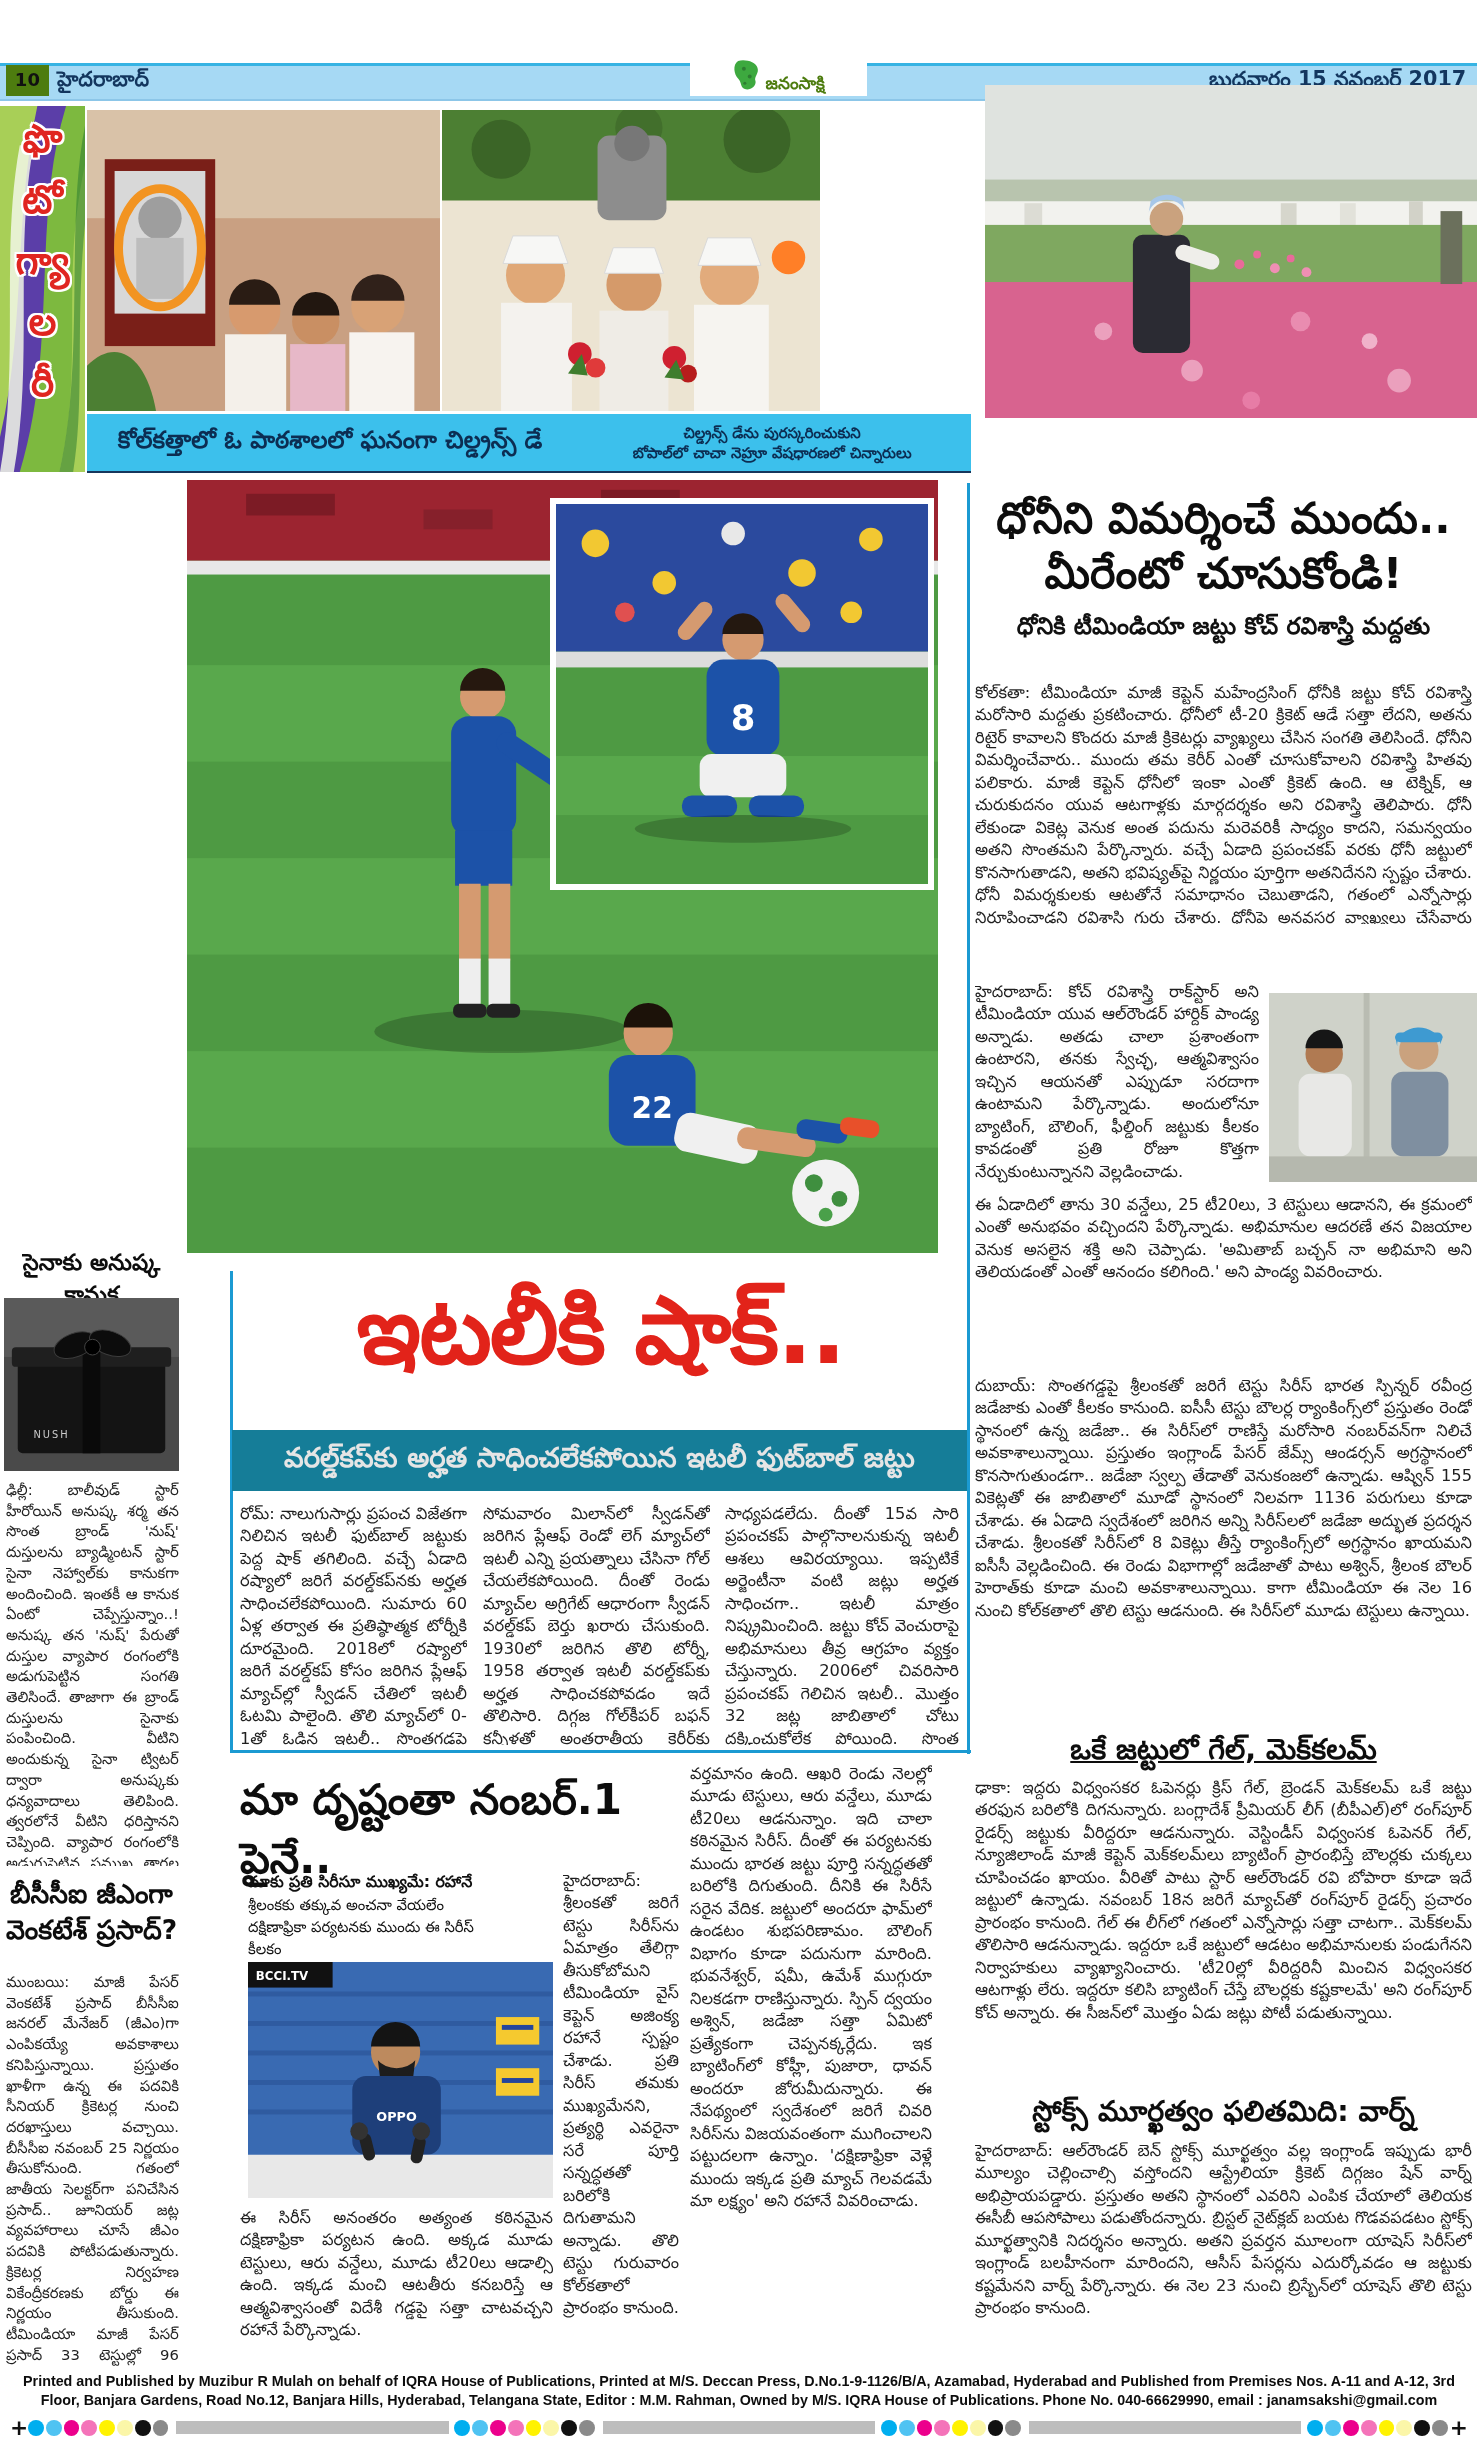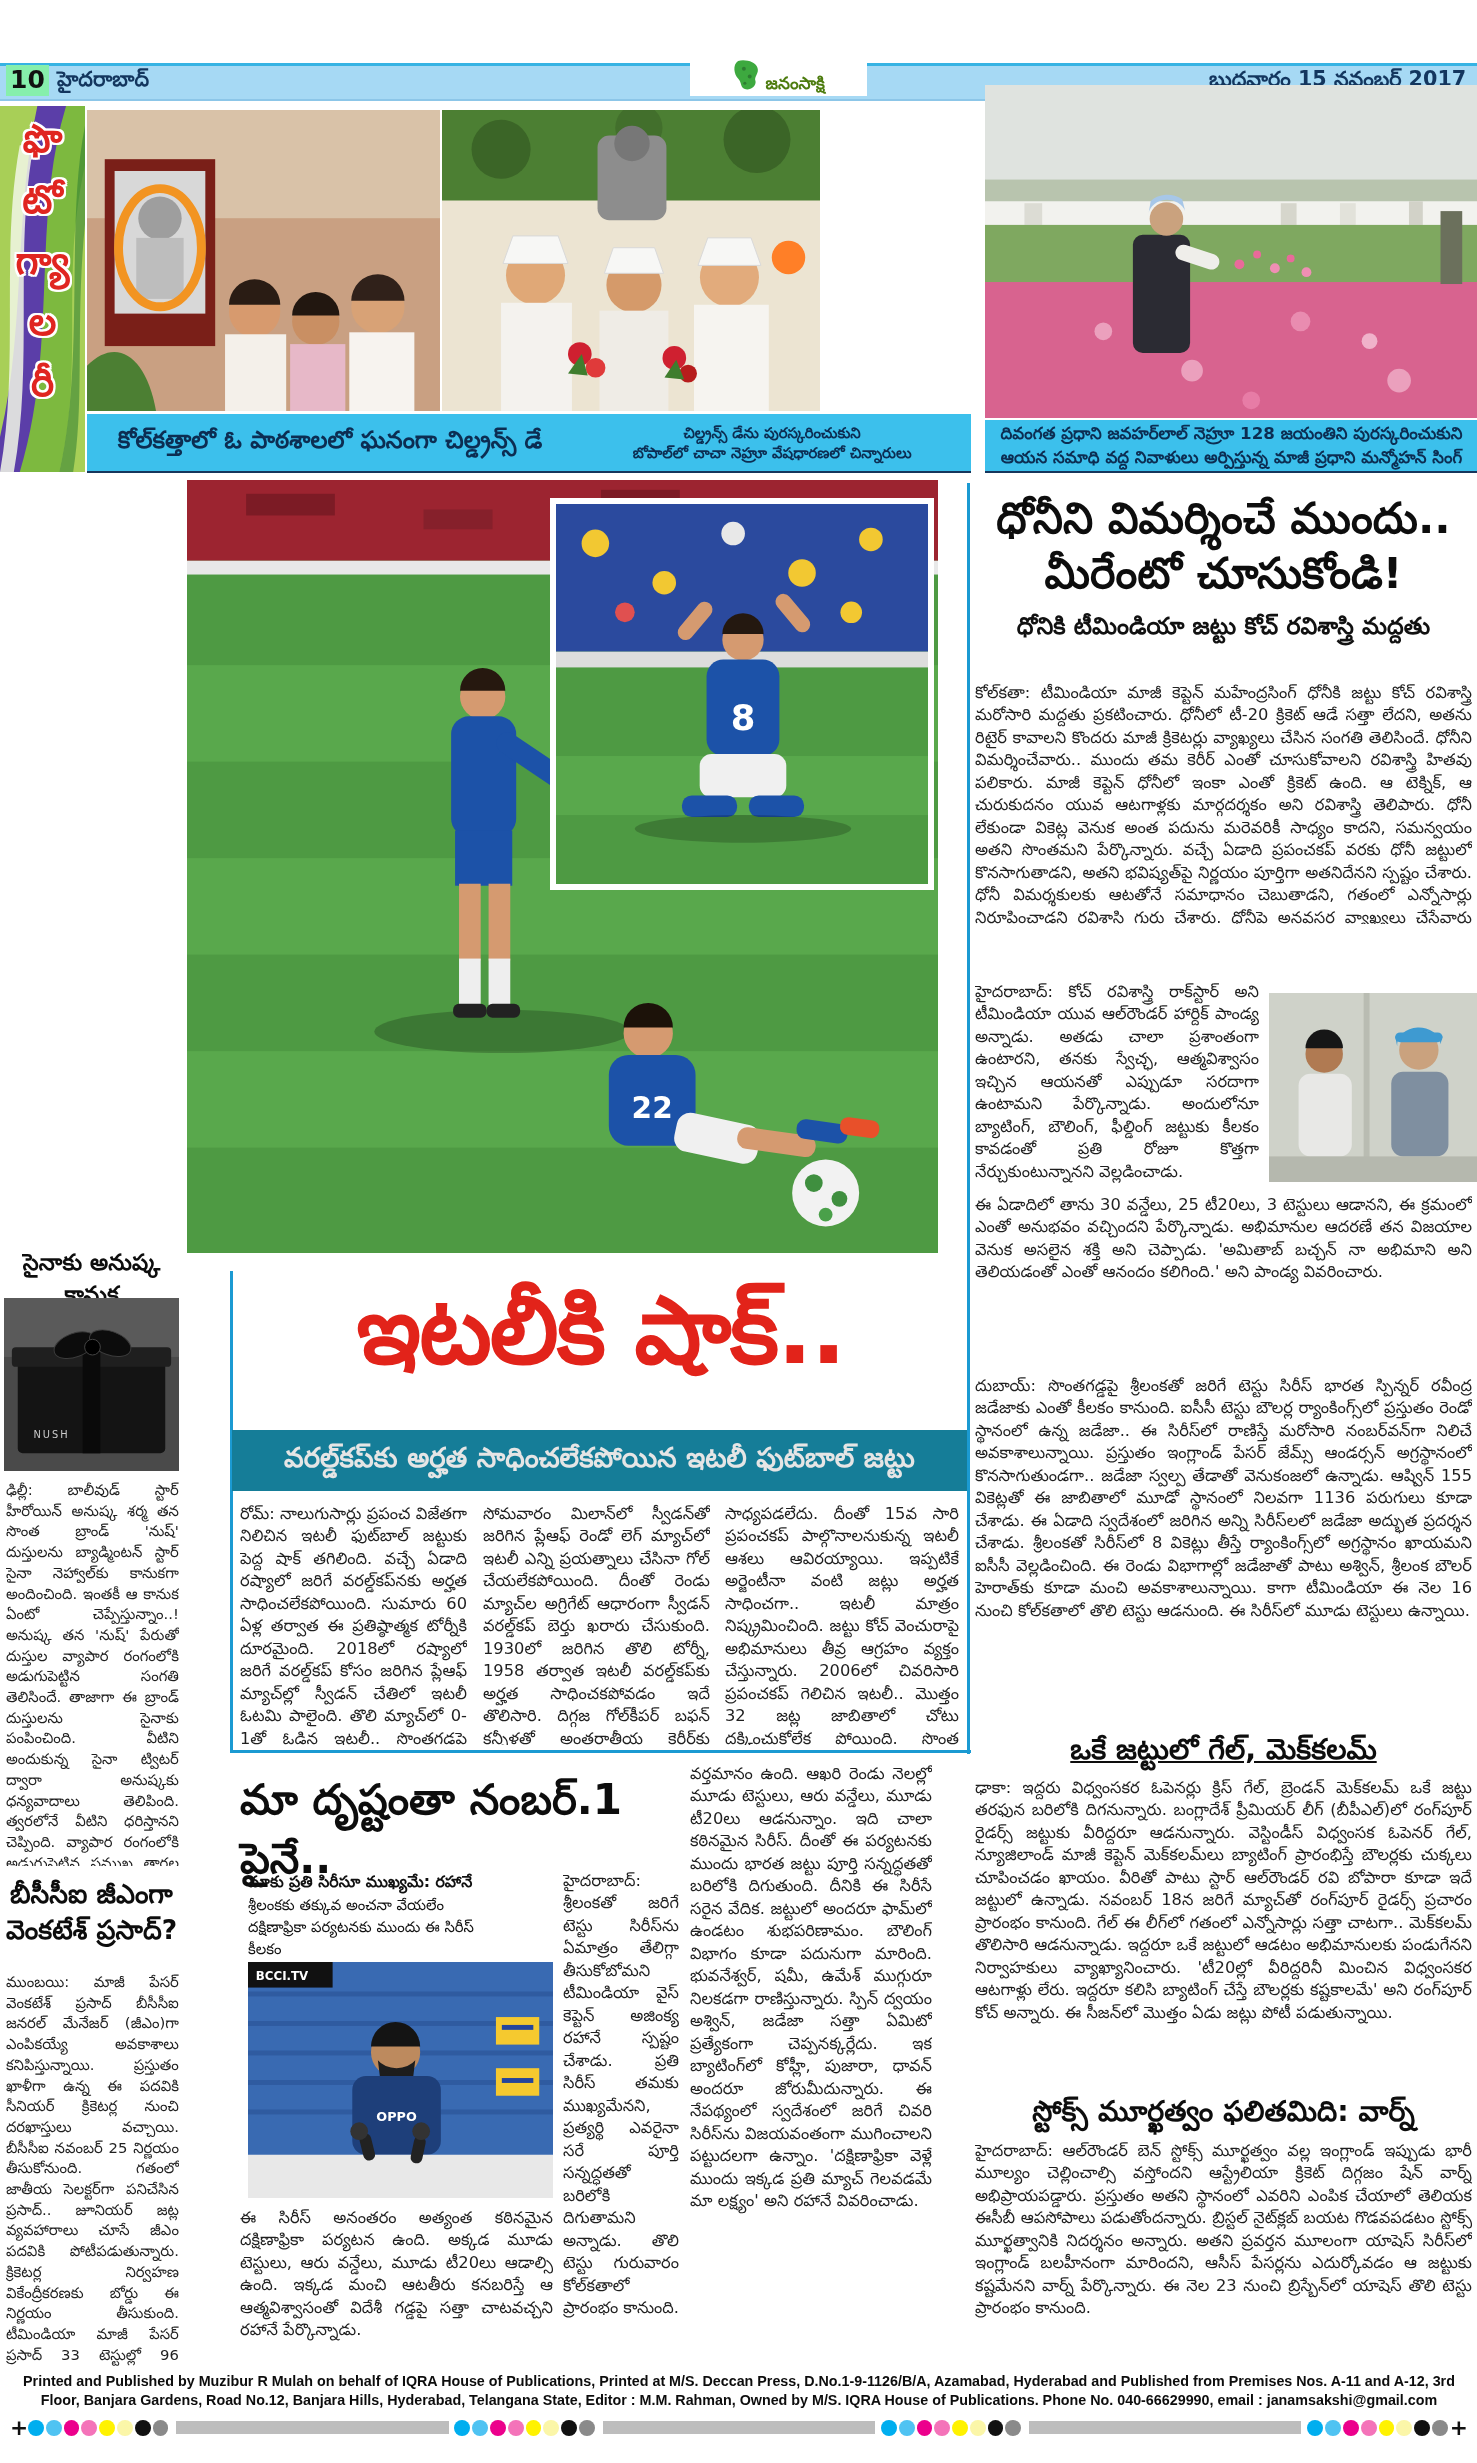--- a/index.html
+++ b/index.html
@@ -1,21 +1,21 @@
 <!DOCTYPE html>
 <html><head>
 <meta charset="utf-8">
 <style>
   html,body{margin:0;padding:0;background:#e9e9e9;}
   #page{position:relative;width:1478px;height:2464px;background:#ffffff;margin:0 auto;overflow:hidden;
         font-family:"DejaVu Sans",sans-serif;color:#1c1c1c;}
   .abs{position:absolute;}
   
   #topbar{left:0;top:63px;width:1478px;height:33px;background:#a6d9f4;border-top:3px solid #36b3e3;border-bottom:2px solid #8cc6e8;}
-  .pagenum{left:5.9px;top:65px;width:43px;height:30.5px;background:#86efac;color:#111;font-weight:bold;font-size:25px;text-align:center;line-height:30.5px;}
+  .pagenum{left:5.9px;top:65px;width:43px;height:30.5px;background:#4d7c0f;color:#111;font-weight:bold;font-size:18px;text-align:center;line-height:30.5px;}
   .city{left:57px;top:67px;font-size:20.7px;font-weight:bold;color:#13365e;}
   .dateline{right:11.8px;top:67px;font-size:20.7px;font-weight:bold;color:#13365e;}
   .masthead{left:690px;top:33px;width:177px;height:63px;background:#ffffff;display:flex;align-items:flex-end;justify-content:center;padding-bottom:3.9px;box-sizing:border-box;}
   .masthead-txt{color:#4d7c0f;font-weight:bold;font-size:17px;line-height:1;}
   
   .banner{left:0;top:106px;width:85px;height:366px;overflow:hidden;}
   .banner-letters{left:0;top:116px;width:85px;display:flex;flex-direction:column;align-items:center;gap:5.9px;
     color:#e02520;font-weight:bold;font-size:39px;
     text-shadow:-2px 0 #fff,2px 0 #fff,0 -2px #fff,0 2px #fff,-2px -2px #fff,2px 2px #fff,-2px 2px #fff,2px -2px #fff;}
   .photo{overflow:hidden;background:#ccc;}
@@ -161,26 +161,20 @@
       <rect x="196" y="160" width="46" height="16" rx="8" fill="#efeeea" transform="rotate(18 196 160)"></rect>
       <circle cx="184" cy="136" r="17" fill="#caa27e"></circle>
       <path d="M166,130 a19,16 0 0,1 37,-2 l-3,-12 a20,14 0 0,0 -32,2 z" fill="#a7c7e8"></path>
       <circle cx="258" cy="182" r="5" fill="#e96a9a"></circle>
         <circle cx="276" cy="172" r="4" fill="#e96a9a"></circle>
         <circle cx="294" cy="186" r="5" fill="#ef8fb4"></circle>
         <circle cx="310" cy="176" r="4" fill="#e96a9a"></circle>
         <circle cx="326" cy="190" r="5" fill="#ef8fb4"></circle>
       <rect x="462" y="128" width="22" height="74" fill="#6b705c"></rect>
     </svg>
-  </div>
-  <div class="abs capband" style="left:985px;top:420px;width:493px;height:51px;">
-    <div class="cap3">
-      <div>దివంగత ప్రధాని జవహర్‌లాల్ నెహ్రూ 128 జయంతిని పురస్కరించుకుని</div>
-      <div>ఆయన సమాధి వద్ద నివాళులు అర్పిస్తున్న మాజీ ప్రధాని మన్మోహన్ సింగ్</div>
-    </div>
   </div>
 
   <div class="abs photo" style="left:187px;top:480px;width:751px;height:773px;">
     <svg width="751" height="773" viewBox="0 0 762 785" preserveAspectRatio="none">
       <rect width="762" height="785" fill="#4e9a43"></rect>
       <rect y="188" width="762" height="98" fill="#59a84c"></rect>
         <rect y="384" width="762" height="98" fill="#59a84c"></rect>
         <rect y="580" width="762" height="98" fill="#59a84c"></rect>
       <rect width="762" height="82" fill="#9c2430"></rect>
       <rect x="60" y="14" width="90" height="22" fill="#7c1b25"></rect>

